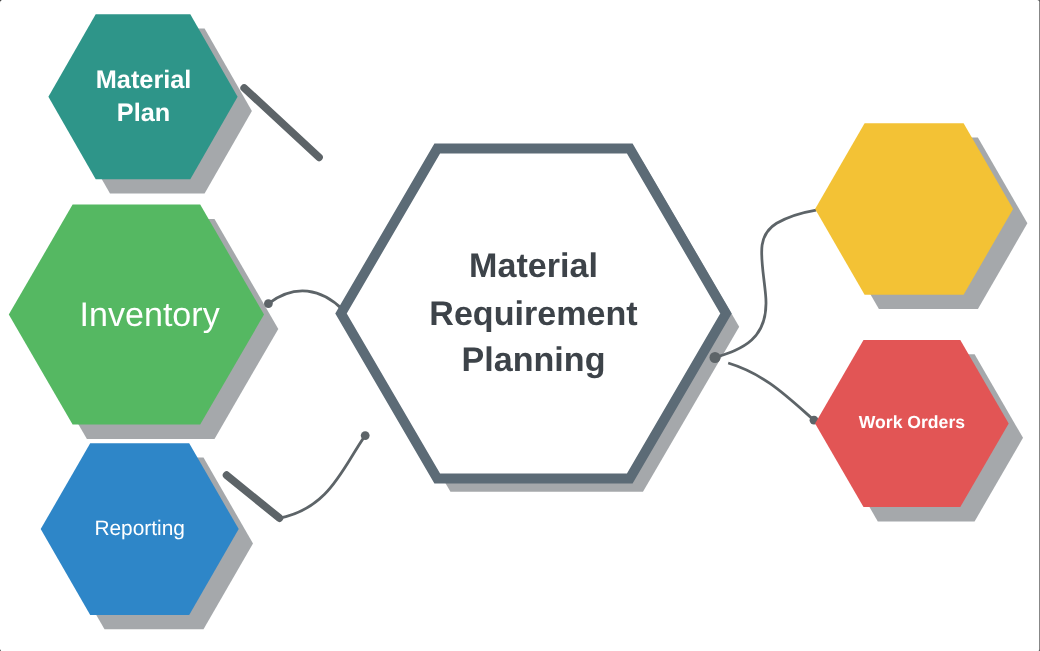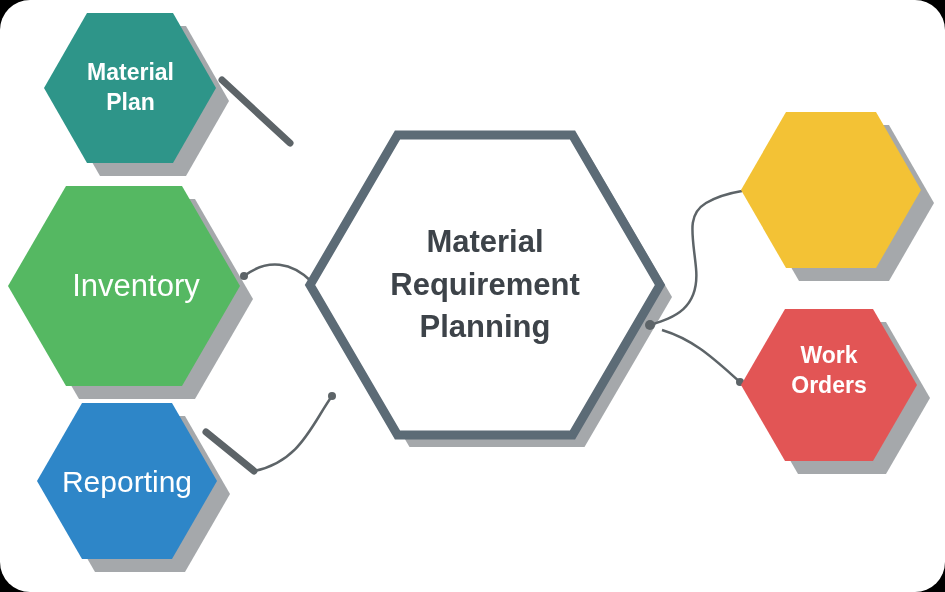--- a/index.html
+++ b/index.html
@@ -5,36 +5,36 @@
   html,body{margin:0;padding:0;}
   body{
     background:#000;
     font-family:"Liberation Sans", sans-serif;
     width:945px;height:592px;overflow:hidden;
   }
   .frame{
     position:relative;width:945px;height:592px;background:#000;
   }
   .surface{
-    position:absolute;inset:0;background:#fff;border-radius:30px;overflow:hidden;
+    position:absolute;inset:0;background:#fff;border-radius:2px;overflow:hidden;
   }
   svg.diagram{position:absolute;left:0;top:0;}
   .label{
     position:absolute;display:flex;align-items:center;justify-content:center;
     text-align:center;pointer-events:none;
   }
   .label .inner{display:block;}
   .node-label{color:#ffffff;font-weight:600;line-height:1.3;}
   .lbl-material-plan{left:45px;top:13px;width:171px;height:150px;font-size:23px;}
   .lbl-material-plan .inner{width:112px;}
   .lbl-inventory{left:20px;top:186px;width:232px;height:200px;font-size:31px;font-weight:400;}
-  .lbl-reporting{left:37px;top:403px;width:180px;height:156px;font-size:30px;font-weight:400;}
+  .lbl-reporting{left:37px;top:403px;width:180px;height:156px;font-size:19px;font-weight:400;}
   .lbl-purchase{left:741px;top:112px;width:180px;height:156px;font-size:23px;}
   .lbl-purchase .inner{width:122px;}
-  .lbl-work{left:741px;top:295px;width:176px;height:152px;font-size:23px;}
+  .lbl-work{left:741px;top:309px;width:176px;height:152px;font-size:16px;}
   .lbl-work .inner{width:110px;}
   .lbl-center{
     left:310px;top:135px;width:350px;height:300px;
     font-size:31px;font-weight:600;color:#3d4349;line-height:1.38;
   }
   .lbl-center .inner{width:242px;}
 </style>
 </head>
 <body>
 

